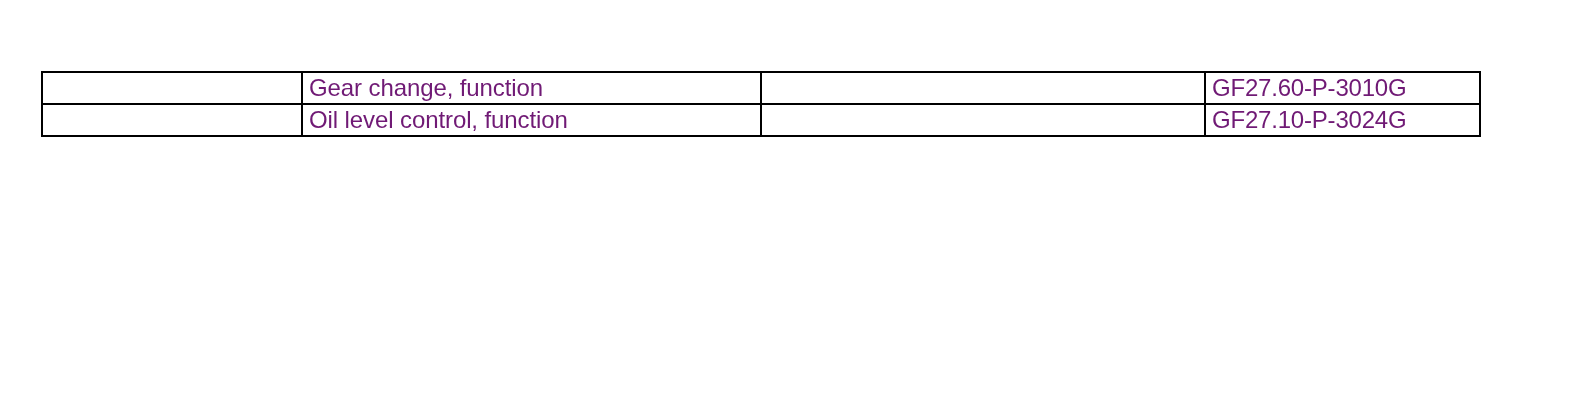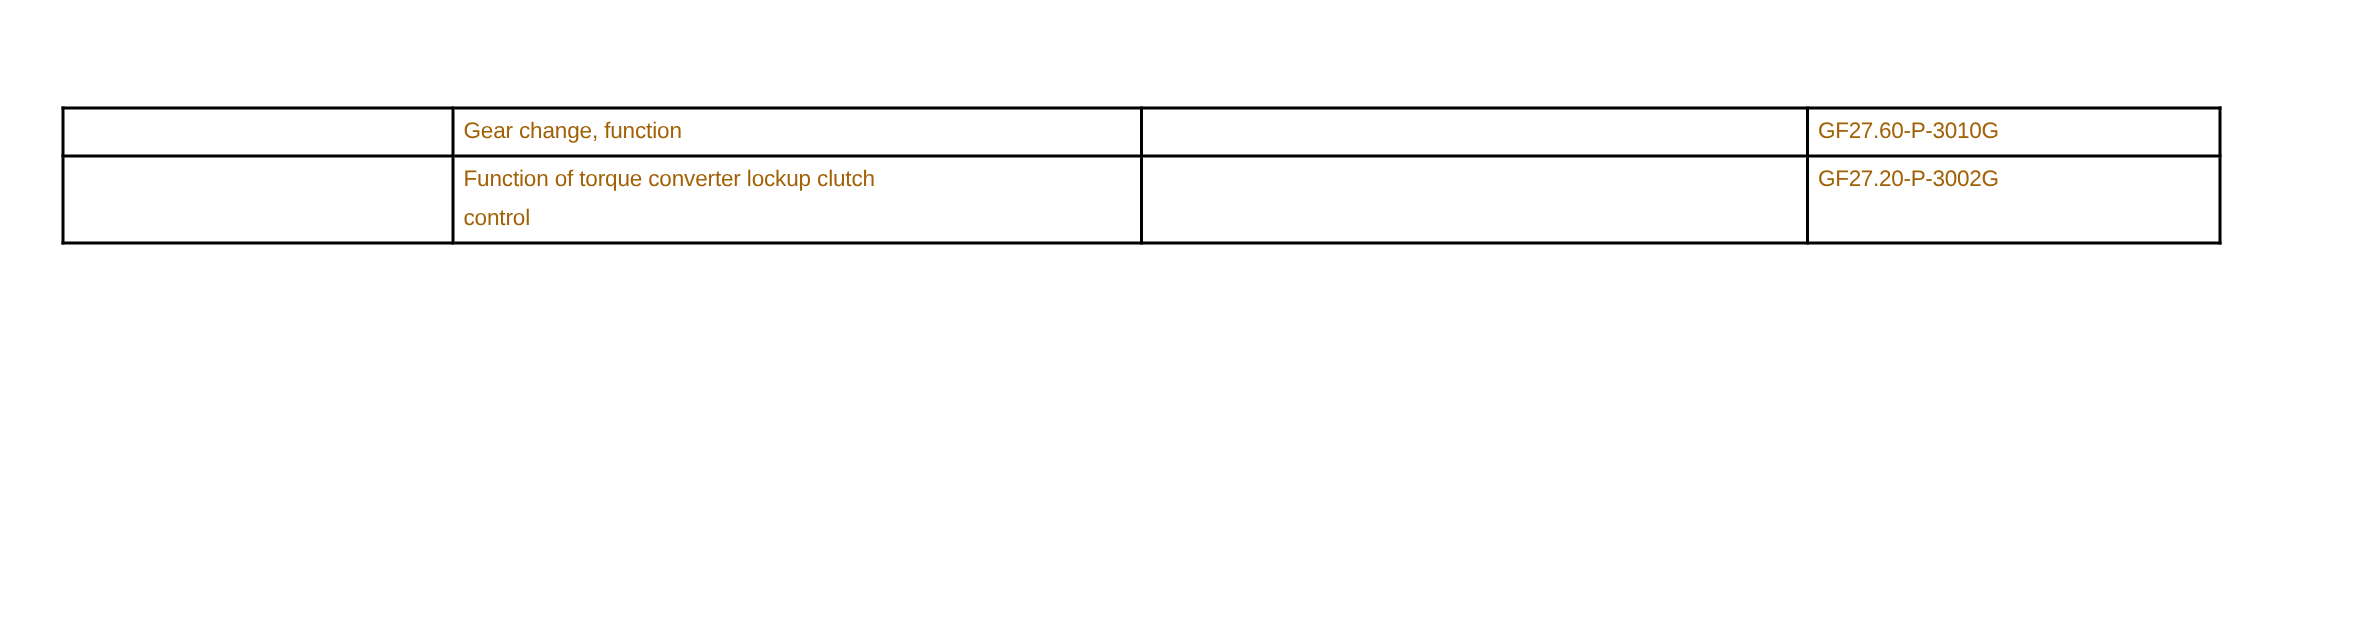--- a/index.html
+++ b/index.html
@@ -53,26 +53,26 @@
   }
 
   .cell-blank {
     font-size: 0;
     line-height: 0;
   }
 
   .cell-text {
     display: block;
     padding: 2px 4px 2px 6px;
-    font-size: 15px;
+    font-size: 24px;
     line-height: 26px;
     letter-spacing: -0.1px;
     white-space: pre-line;
     font-family: "Liberation Sans", sans-serif;
-    color: #a16207;
+    color: #701a75;
   }
 
   .cell-code .cell-text {
     letter-spacing: -0.2px;
   }
 </style>
 </head>
 <body>
 
 <div class="page-canvas">
@@ -96,33 +96,32 @@
         <td class="cell-blank">
           <span class="cell-text"></span>
         </td>
         <td class="cell-code">
           <span class="cell-text">GF27.60-P-3010G</span>
         </td>
       </tr>
 
 
 
-
-      <tr class="data-row tall-row">
+      <tr class="data-row">
         <td class="cell-blank">
           <span class="cell-text"></span>
         </td>
         <td class="cell-desc">
-          <span class="cell-text">Function of torque converter lockup clutch
-control</span>
+          <span class="cell-text">Oil level control, function</span>
         </td>
         <td class="cell-blank">
           <span class="cell-text"></span>
         </td>
         <td class="cell-code">
-          <span class="cell-text">GF27.20-P-3002G</span>
+          <span class="cell-text">GF27.10-P-3024G</span>
         </td>
       </tr>
+
 
     </tbody>
   </table>
 
 </div>
 
 </body></html>

